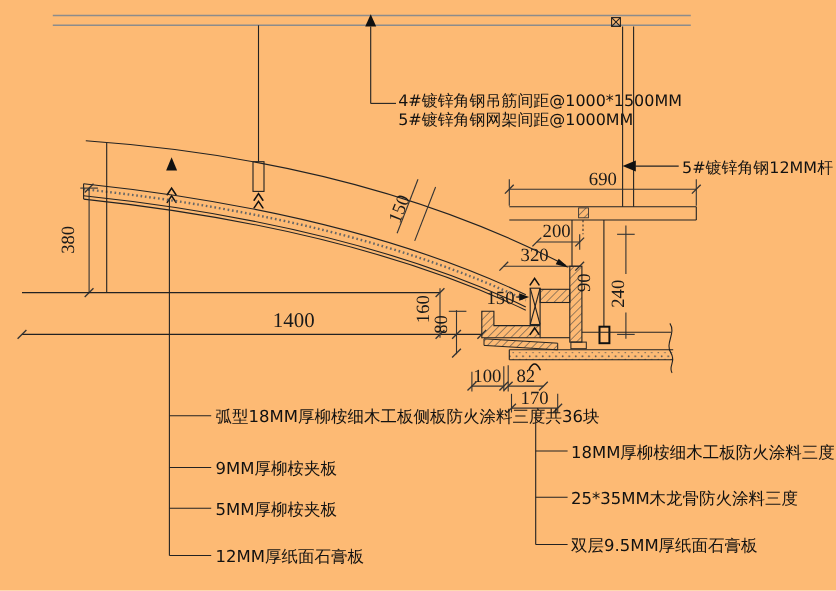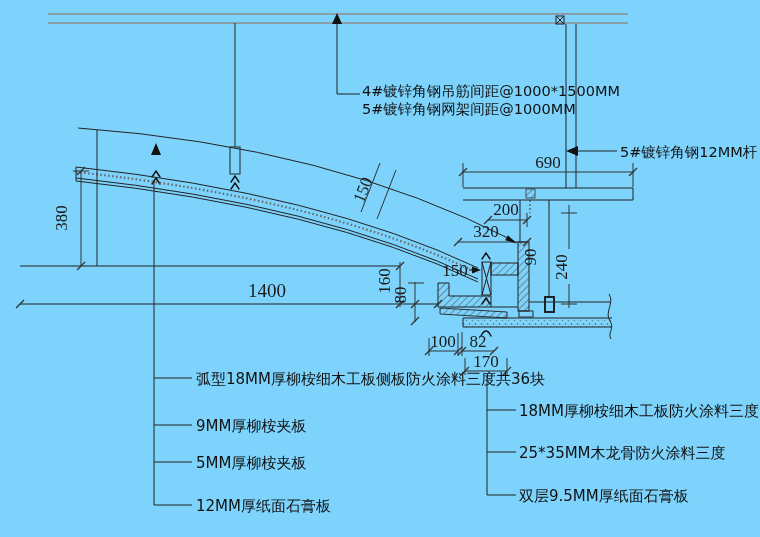--- a/index.html
+++ b/index.html
@@ -1,16 +1,16 @@
 <!DOCTYPE html>
 <html><head>
 <meta charset="utf-8">
 <style>
   html,body{margin:0;padding:0;background:#ffffff;}
-  .stage{position:relative;width:760px;height:537px;background:#7dd3fc;overflow:hidden;
+  .stage{position:relative;width:760px;height:537px;background:#fdba74;overflow:hidden;
          font-family:"DejaVu Sans","Liberation Sans",sans-serif;}
   svg{display:block}
   .geo{stroke:#222222;stroke-width:1;fill:none;}
   .slab{stroke:#8c8c8c;stroke-width:1.4;fill:none;}
   .dimline{stroke:#333333;stroke-width:1;fill:none;}
   .dimtxt{font-family:"Liberation Serif","DejaVu Serif",serif;font-size:17px;fill:#1a1a1a;}
   .cjk{font-family:"DejaVu Sans","Liberation Sans",sans-serif;font-size:15px;fill:#111111;}
   .cjksm{font-family:"DejaVu Sans","Liberation Sans",sans-serif;font-size:14.5px;fill:#111111;}
   .arrow{fill:#111111;stroke:none;}
   .chev{stroke:#111;stroke-width:1.4;fill:none;stroke-linecap:round;}

